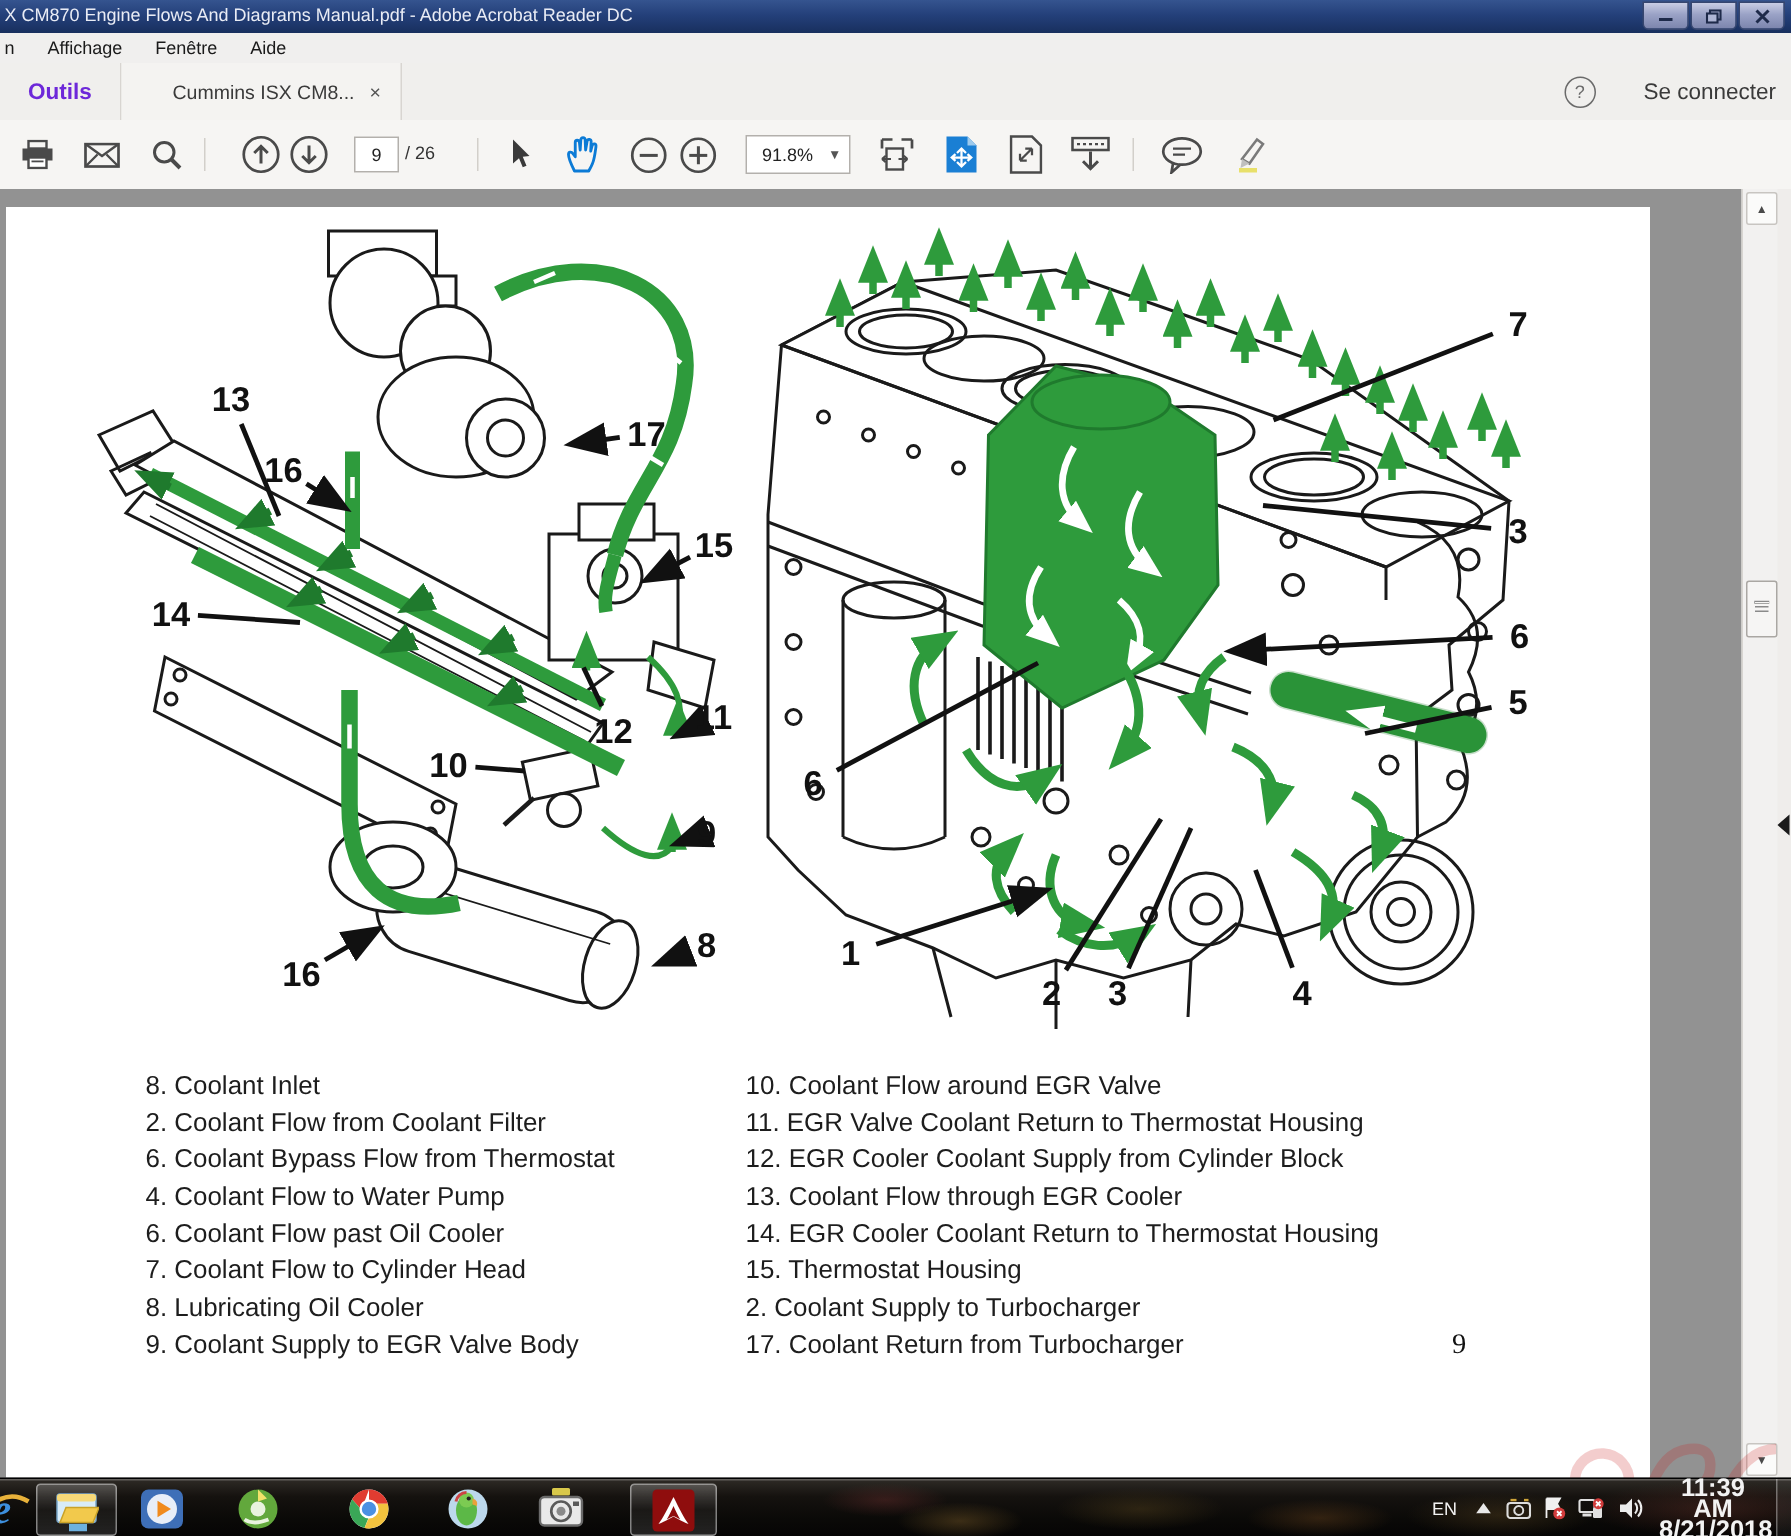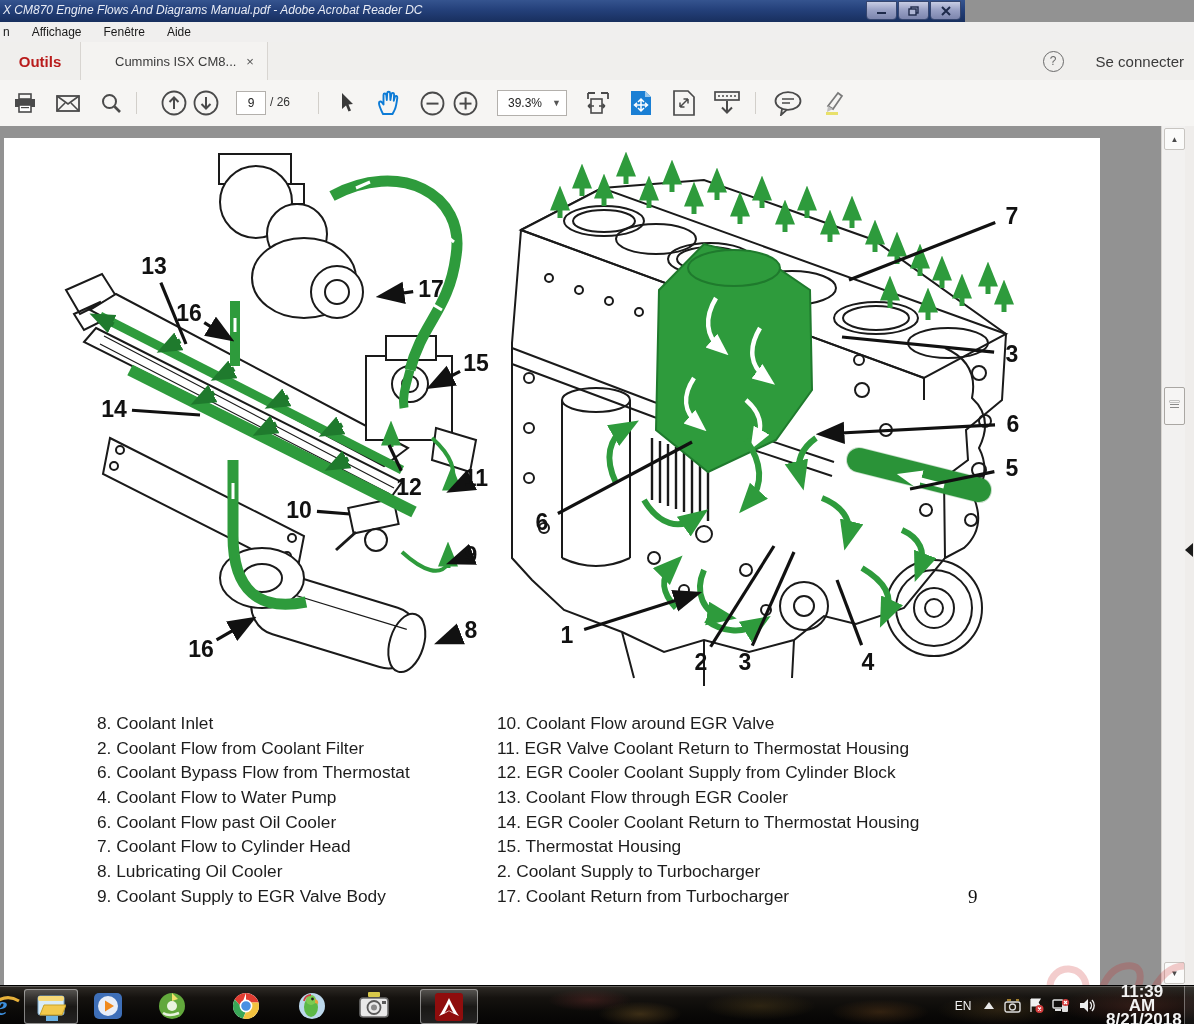--- a/index.html
+++ b/index.html
@@ -1,36 +1,36 @@
 <!DOCTYPE html>
 <html><head>
 <meta charset="utf-8">
 <style>
   html,body{margin:0;padding:0;background:#000;}
   .screen{position:relative;width:1194px;height:1024px;overflow:hidden;
           font-family:"Liberation Sans",sans-serif;background:#929292;}
   
-  .titlebar{position:absolute;left:0;top:0;width:965px;height:22px;
+  .titlebar{position:absolute;left:0;top:0;width:1194px;height:22px;
     background:linear-gradient(#35548f 0%,#24407a 45%,#182f5e 100%);
-    border-bottom:1px solid #0d1e3f;font-style:italic;}
+    border-bottom:1px solid #0d1e3f;}
   .titlebar .title{position:absolute;left:3px;top:3px;font-size:12px;color:#e9ecf5;white-space:nowrap;}
   .winbtns{position:absolute;right:4px;top:1px;display:flex;}
   .winbtn{width:29px;height:17px;margin-left:1px;border:1px solid #36466f;border-radius:0 0 4px 4px;
     background:linear-gradient(#c8cde4,#9aa2c6 45%,#7c85ad);display:flex;align-items:center;justify-content:center;}
   .winbtn svg{display:block;}
   
   .menubar{position:absolute;left:0;top:22px;width:1194px;height:20px;background:#f0efee;
     font-size:12px;color:#1a1a1a;display:flex;align-items:center;}
   .menuitem{padding:0 11px;height:100%;display:flex;align-items:center;}
   .menuitem:first-child{padding-left:3px;}
   
   .tabbar{position:absolute;left:0;top:42px;width:1194px;height:38px;background:#f0efed;
     border-bottom:1px solid #dddad6;}
   .tab-tools{position:absolute;left:0;top:0;width:80px;height:38px;display:flex;align-items:center;
-    justify-content:center;font-size:15px;font-weight:bold;color:#b91c1c;border-right:1px solid #d8d5d1;}
+    justify-content:center;font-size:15px;font-weight:bold;color:#6d28d9;border-right:1px solid #d8d5d1;}
   .tab-doc{position:absolute;left:81px;top:0;width:186px;height:38px;display:flex;align-items:center;
     background:#f4f3f1;border-right:1px solid #d8d5d1;}
   .tab-doc .lbl{margin-left:34px;font-size:13px;color:#3a3a3a;}
   .tab-doc .x{margin-left:10px;font-size:13px;color:#555;}
   .signin{position:absolute;right:10px;top:0;height:38px;display:flex;align-items:center;font-size:15px;color:#3a3a3a;}
   .help-circ{width:19px;height:19px;border:1.5px solid #6a6a6a;border-radius:50%;color:#6a6a6a;
     font-size:12px;display:flex;align-items:center;justify-content:center;margin-right:32px;}
   
   .toolbar{position:absolute;left:0;top:80px;width:1194px;height:46px;background:#f6f5f3;
     border-bottom:1px solid #cbc8c4;}
@@ -186,21 +186,21 @@
       </svg>
     </div>
     <div class="tbtn" style="left:450px">
       <svg width="25" height="25">
         <circle cx="12.5" cy="12.5" r="11" fill="none" stroke="#4a4a4a" stroke-width="1.8"></circle>
         <rect x="6.5" y="11.6" width="12" height="2" fill="#4a4a4a"></rect>
         <rect x="11.6" y="6.5" width="2" height="12" fill="#4a4a4a"></rect>
       </svg>
     </div>
     <div class="zoombox">
-      <span class="zv">39.3%</span>
+      <span class="zv">91.8%</span>
       <span class="dd">▼</span>
     </div>
     <div class="tbtn" style="left:583px">
       <svg width="24" height="24">
         <path d="M2,2 L2,8 M2,2 L9,2 M22,2 L22,8 M22,2 L15,2" stroke="#4a4a4a" stroke-width="1.8" fill="none"></path>
         <rect x="5" y="8" width="11" height="14" fill="none" stroke="#4a4a4a" stroke-width="1.6"></rect>
         <path d="M2,15 L8,15 M2,15 L4.5,12.8 M2,15 L4.5,17.2 M19,15 L13,15 M19,15 L16.5,12.8 M19,15 L16.5,17.2" stroke="#4a4a4a" stroke-width="1.4" fill="none"></path>
       </svg>
     </div>
     <div class="tbtn" style="left:626px">

